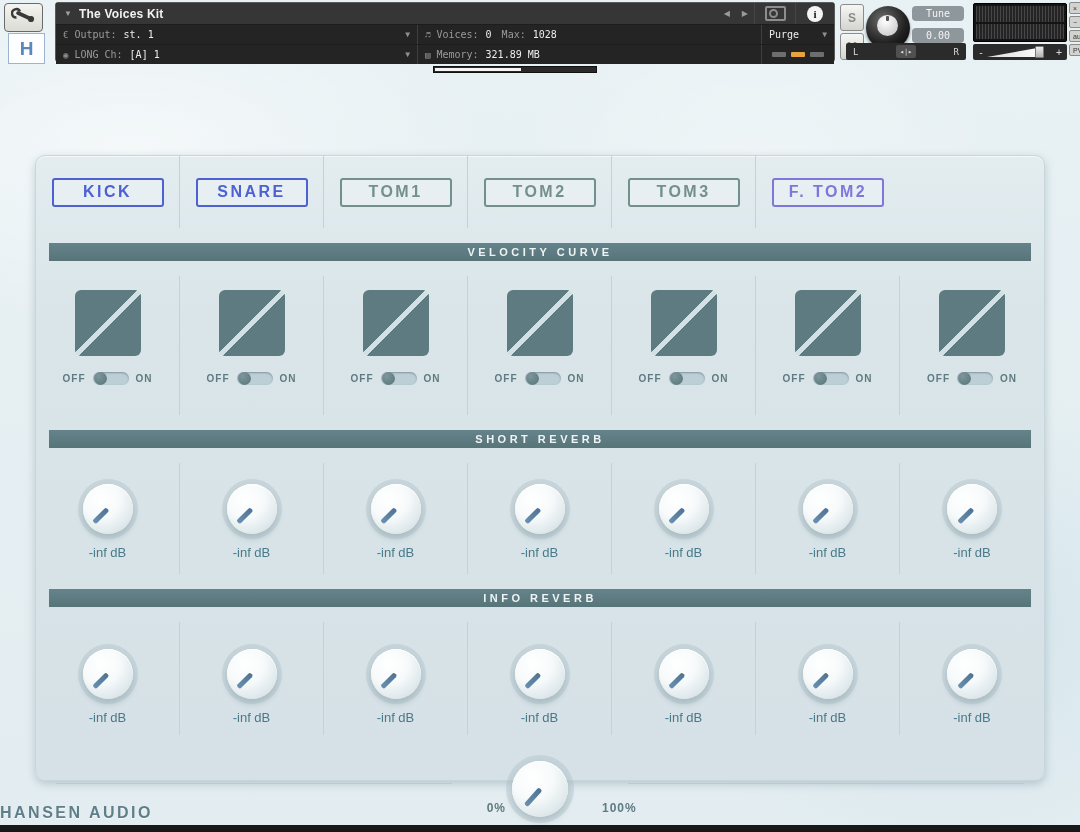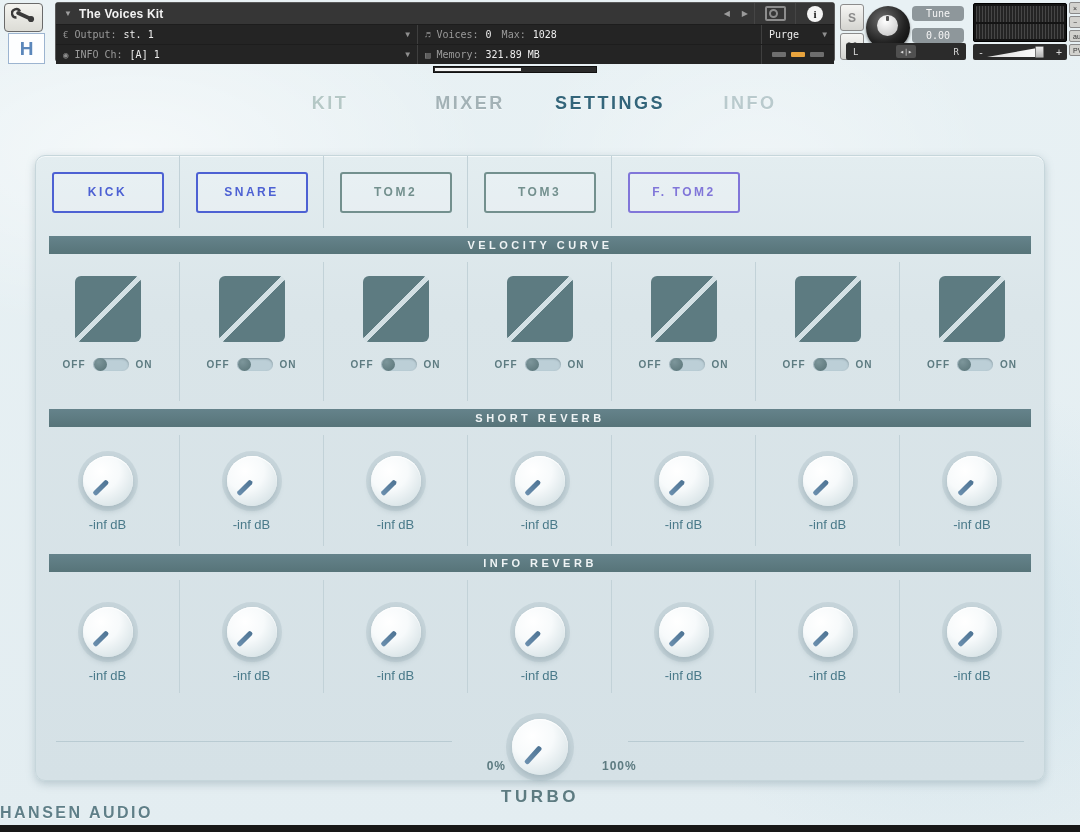--- a/index.html
+++ b/index.html
@@ -81,23 +81,23 @@
   
   .panel{position:absolute;left:35px;top:155px;width:1010px;height:626px;
     background:linear-gradient(180deg,#e3edf0 0%,#dae5e9 25%,#d5e1e6 100%);
     border:1px solid #c6d6db;border-radius:10px;box-sizing:border-box;
     box-shadow:0 3px 8px rgba(100,130,140,.35), inset 0 1px 0 rgba(255,255,255,.6);}
   .row7{display:grid;grid-template-columns:repeat(7,1fr);}
   .cell{display:flex;flex-direction:column;align-items:center;border-right:1px solid #c2d2d8;box-sizing:border-box;}
   .cell:last-child{border-right:none;}
   .drumrow{height:72px;}
   .drumrow .cell{justify-content:center;}
-  .drumbtn{width:112px;height:41px;background:rgba(250,253,254,.25);border:2px solid;border-radius:3px;
-    font-size:12px;font-weight:bold;letter-spacing:2.5px;font-family:inherit;cursor:pointer;}
-  .secbar{height:18px;margin:8px 13px;background:linear-gradient(#65838b,#577479);color:#eef3f4;
+  .drumbtn{width:112px;height:29px;background:rgba(250,253,254,.25);border:2px solid;border-radius:3px;
+    font-size:16px;font-weight:bold;letter-spacing:2.5px;font-family:inherit;cursor:pointer;}
+  .secbar{height:18px;margin:15px 13px;background:linear-gradient(#65838b,#577479);color:#eef3f4;
     font-size:11px;font-weight:bold;letter-spacing:3.5px;display:flex;align-items:center;justify-content:center;}
   .velrow{height:139px;}
   .velrow .cell{padding-top:14px;}
   .vsq{width:66px;height:66px;border-radius:6px;cursor:pointer;
     background:linear-gradient(135deg,#5d7b81 0 47%,#d3e0e4 47% 52.5%,#5d7b81 52.5% 100%);}
   .vtog{margin-top:16px;display:flex;align-items:center;gap:7px;font-size:10px;font-weight:bold;
     letter-spacing:1px;color:#5d7b81;cursor:pointer;}
   .pill{width:36px;height:13px;border-radius:7px;background:#bccfd7;box-shadow:inset 0 1px 2px rgba(80,100,110,.55);position:relative;}
   .pknob{position:absolute;left:1px;top:0;width:13px;height:13px;border-radius:50%;
     background:radial-gradient(circle at 35% 30%,#7d969b,#587377);}
@@ -175,21 +175,21 @@
         <span class="kvalue">1028</span>
       </div>
       <div class="kcol kcol-right">
         <span class="kvalue">Purge</span>
         <span class="kdd">▼</span>
       </div>
     </div>
     <div class="krow">
       <div class="kcol kcol-left">
         <span class="kicon">◉</span>
-        <span class="klabel">INFO Ch:</span>
+        <span class="klabel">LONG Ch:</span>
         <span class="kvalue">[A] 1</span>
         <span class="kdd">▼</span>
       </div>
       <div class="kcol kcol-mid">
         <span class="kicon">▤</span>
         <span class="klabel">Memory:</span>
         <span class="kvalue">321.89 MB</span>
       </div>
       <div class="kcol kcol-right">
         <div class="inds">
@@ -227,34 +227,31 @@
       <div class="ebtn">×</div>
       <div class="ebtn">−</div>
       <div class="ebtn">aux</div>
       <div class="ebtn">PV</div>
     </div>
 
   <div class="srail">
     <div class="sthumb"></div>
   </div>
 
-  <div class="tabs" id="tabBar">
-      <span class="tab" style="color: rgb(181, 200, 198);">KIT</span>
-      <span class="tab" style="color: rgb(163, 178, 182);">MIXER</span>
-      <span class="tab" style="color: rgb(51, 101, 122);">SETTINGS</span>
-      <span class="tab" style="color: rgb(185, 202, 205);">INFO</span>
-    </div>
 
   <div class="panel">
     <div class="row7 drumrow" id="drumRow">
         <div class="cell">
           <button class="drumbtn" style="color: rgb(77, 97, 211); border-color: rgb(77, 97, 211);">KICK</button>
         </div>
         <div class="cell">
           <button class="drumbtn" style="color: rgb(77, 97, 211); border-color: rgb(77, 97, 211);">SNARE</button>
+        </div>
+        <div class="cell">
+          <button class="drumbtn" style="color: rgb(115, 144, 142); border-color: rgb(115, 144, 142);">TOM1</button>
         </div>
         <div class="cell">
           <button class="drumbtn" style="color: rgb(115, 144, 142); border-color: rgb(115, 144, 142);">TOM2</button>
         </div>
         <div class="cell">
           <button class="drumbtn" style="color: rgb(115, 144, 142); border-color: rgb(115, 144, 142);">TOM3</button>
         </div>
         <div class="cell">
           <button class="drumbtn" style="color: rgb(129, 118, 217); border-color: rgb(129, 118, 217);">F. TOM2</button>
         </div>

